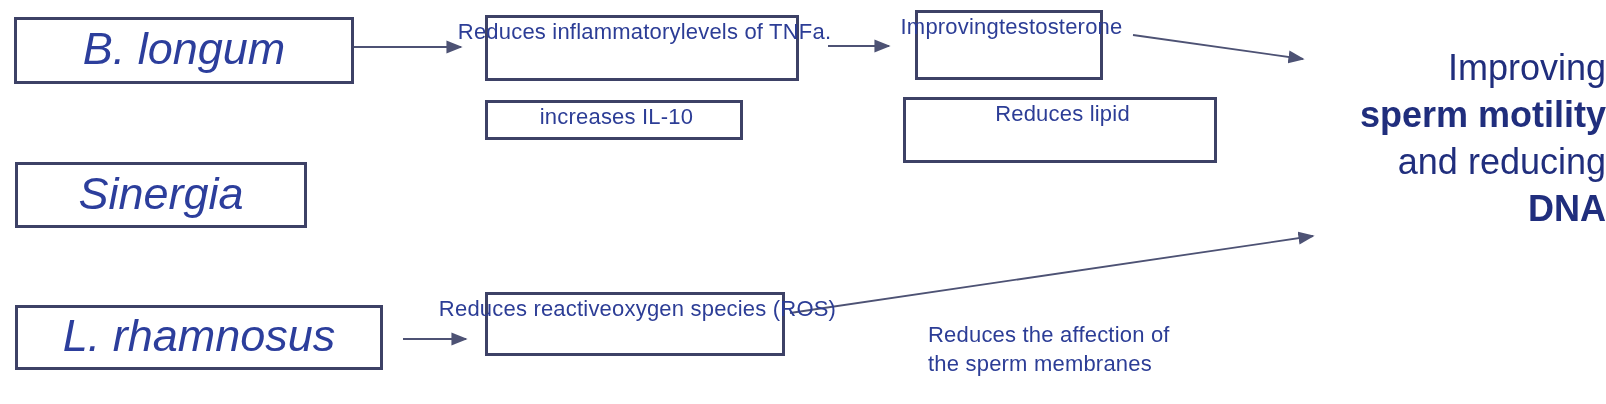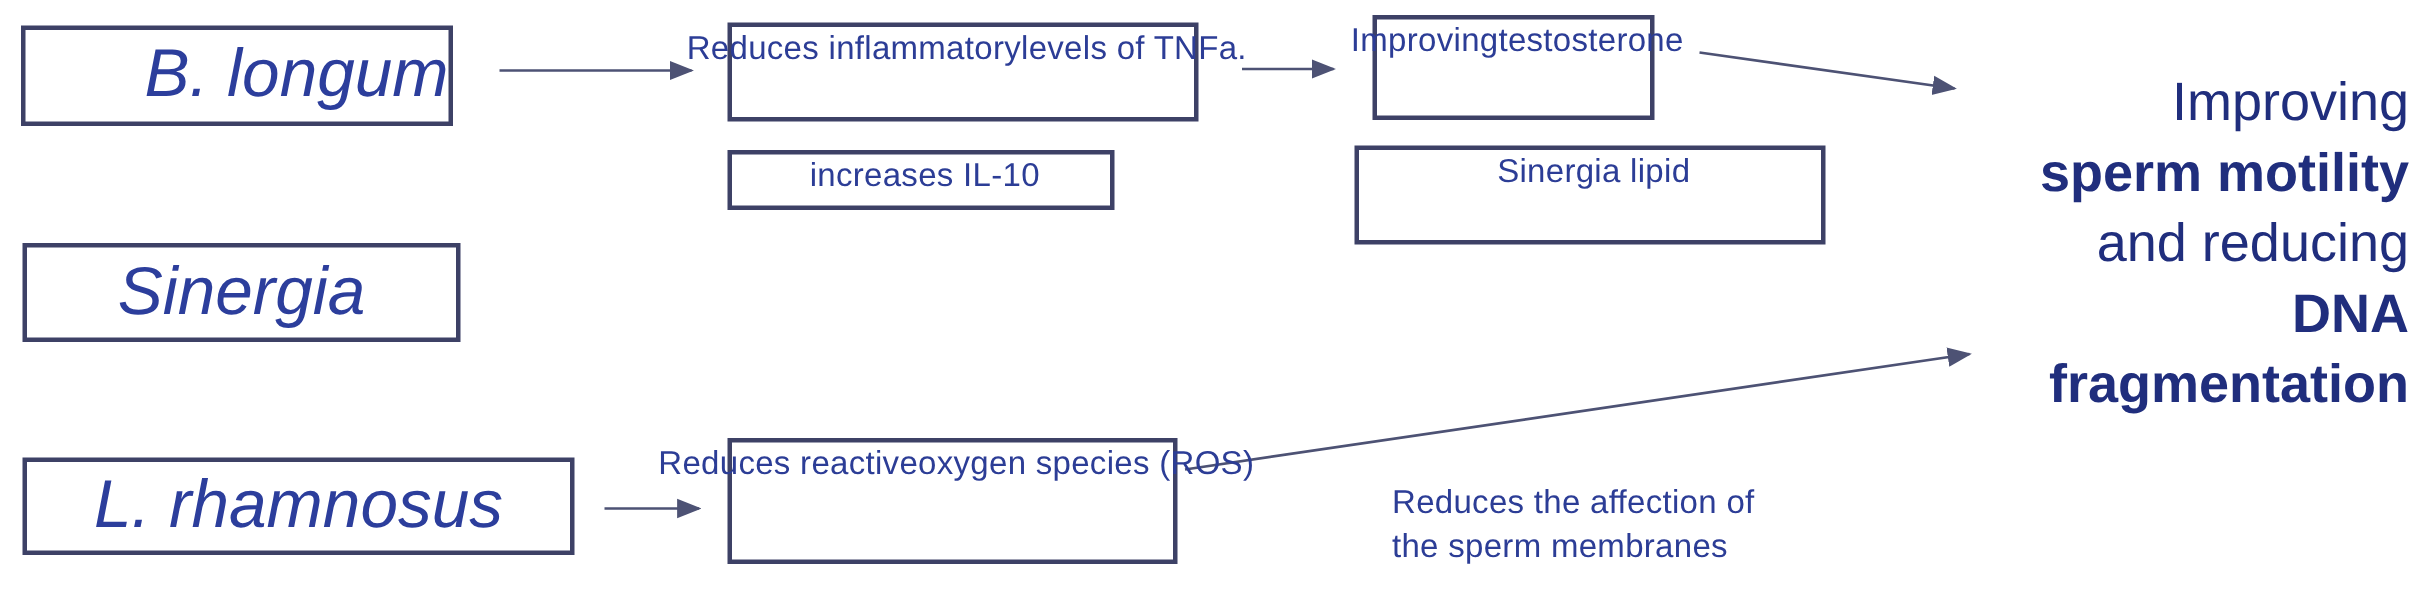--- a/index.html
+++ b/index.html
@@ -88,21 +88,21 @@
         <path d="M0,0 L10,4 L0,8 Z" fill="#4d5274"></path>
       </marker>
     </defs>
   <line x1="333" y1="47" x2="461" y2="47" stroke="#4d5274" stroke-width="1.8" marker-end="url(#ah)"></line>
       <line x1="828" y1="46" x2="889" y2="46" stroke="#4d5274" stroke-width="1.8" marker-end="url(#ah)"></line>
       <line x1="1133" y1="35" x2="1303" y2="59" stroke="#4d5274" stroke-width="1.8" marker-end="url(#ah)"></line>
       <line x1="403" y1="339" x2="466" y2="339" stroke="#4d5274" stroke-width="1.8" marker-end="url(#ah)"></line>
       <line x1="790" y1="313" x2="1313" y2="236" stroke="#4d5274" stroke-width="1.8" marker-end="url(#ah)"></line>
     </svg>
 
-  <div class="box strain-box" style="left:14px; top:17px; width:288px; height:67px;justify-content:flex-end;">
+  <div class="box strain-box" style="left:14px; top:17px; width:340px; height:67px;">
     <span class="strain-label">B. longum</span>
   </div>
 
   <div class="box strain-box" style="left:15px; top:162px; width:292px; height:66px;">
     <span class="strain-label">Sinergia</span>
   </div>
 
   <div class="box strain-box" style="left:15px; top:305px; width:368px; height:65px;">
     <span class="strain-label">L. rhamnosus</span>
   </div>
@@ -115,34 +115,33 @@
   <div class="box effect-box" style="left:485px; top:100px; width:258px; height:40px;">
     <div class="effect-line">increases IL-10</div>
   </div>
 
   <div class="box effect-box" style="left:915px; top:10px; width:188px; height:70px;">
     <div class="effect-line">Improving</div>
     <div class="effect-line">testosterone</div>
   </div>
 
   <div class="box effect-box" style="left:903px; top:97px; width:314px; height:66px;">
-    <div class="effect-line">Sinergia lipid</div>
+    <div class="effect-line">Reduces lipid</div>
   </div>
 
-  <div class="box effect-box" style="left:485px; top:292px; width:300px; height:84px;">
+  <div class="box effect-box" style="left:485px; top:292px; width:300px; height:64px;">
     <div class="effect-line">Reduces reactive</div>
     <div class="effect-line">oxygen species (ROS)</div>
   </div>
 
   <div class="free-text" style="left:928px; top:320px;">
     <div class="effect-line">Reduces the affection of</div>
     <div class="effect-line">the sperm membranes</div>
   </div>
 
   <div class="outcome">
     <div class="outcome-line">Improving</div>
     <div class="outcome-line bold">sperm motility</div>
     <div class="outcome-line">and reducing</div>
     <div class="outcome-line bold">DNA</div>
-    <div class="outcome-line bold">fragmentation</div>
   </div>
 
 </div>
 
 </body></html>

